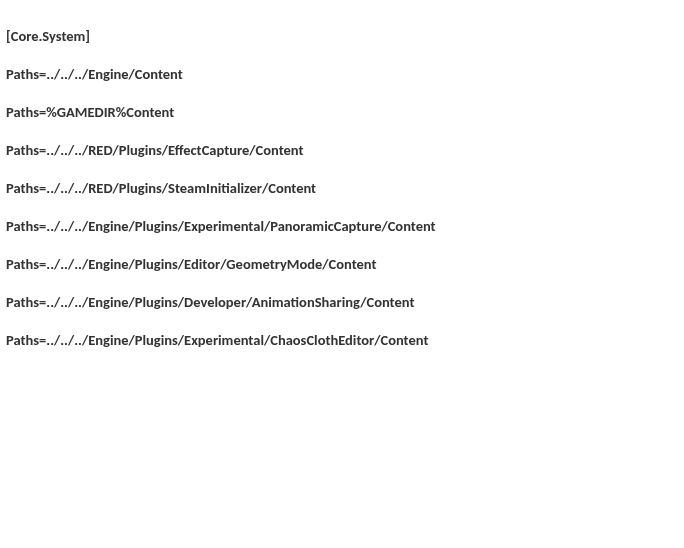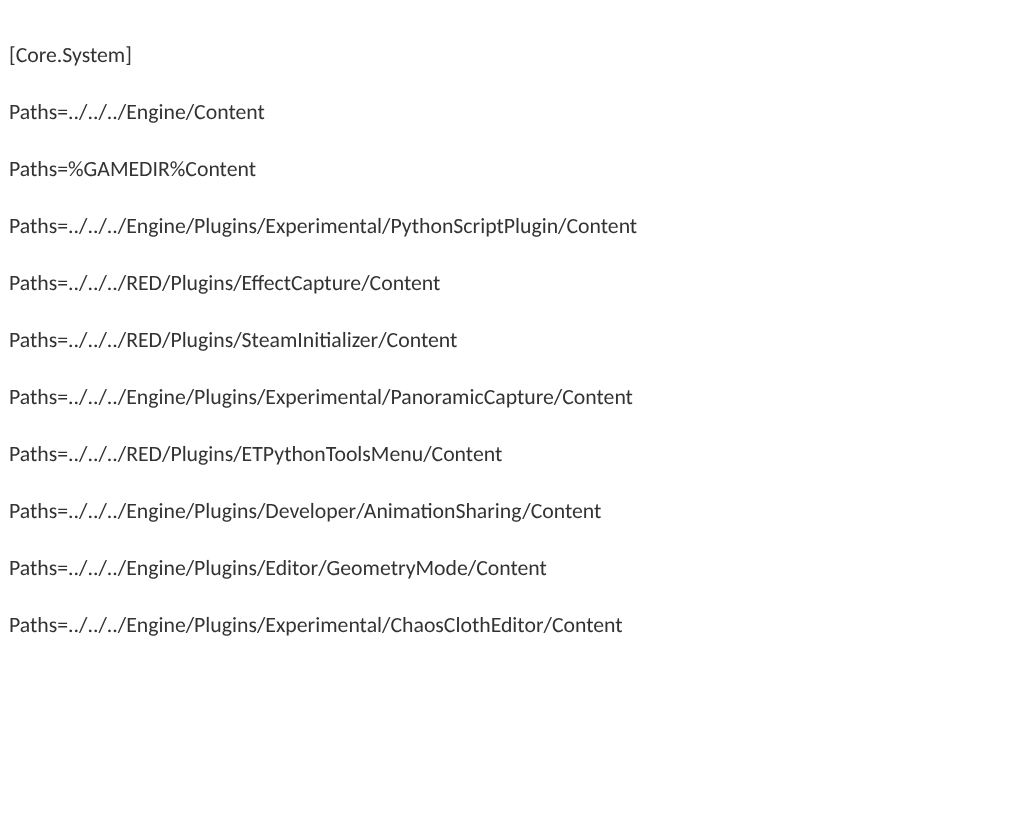--- a/index.html
+++ b/index.html
@@ -14,36 +14,35 @@
     font-family: Calibri, "Segoe UI", Arial, sans-serif;
     font-size: 14.5px;
     line-height: 19px;
     color: #333333;
     white-space: pre;
     padding: 8px 6px;
     position: relative;
   }
   .line {
     display: block;
+    font-weight: bold;
   }
 </style>
 </head>
 <body>
 
 <div class="config-text">
 <span class="line">[Core.System]</span>
 <span class="line">Paths=../../../Engine/Content</span>
 <span class="line">Paths=%GAMEDIR%Content</span>
-<span class="line">Paths=../../../Engine/Plugins/Experimental/PythonScriptPlugin/Content</span>
 <span class="line">Paths=../../../RED/Plugins/EffectCapture/Content</span>
 <span class="line">Paths=../../../RED/Plugins/SteamInitializer/Content</span>
 <span class="line">Paths=../../../Engine/Plugins/Experimental/PanoramicCapture/Content</span>
-<span class="line">Paths=../../../RED/Plugins/ETPythonToolsMenu/Content</span>
+<span class="line">Paths=../../../Engine/Plugins/Editor/GeometryMode/Content</span>
 <span class="line">Paths=../../../Engine/Plugins/Developer/AnimationSharing/Content</span>
-<span class="line">Paths=../../../Engine/Plugins/Editor/GeometryMode/Content</span>
 <span class="line">Paths=../../../Engine/Plugins/Experimental/ChaosClothEditor/Content</span>
 
 
 
 
 
 
 
 
 

